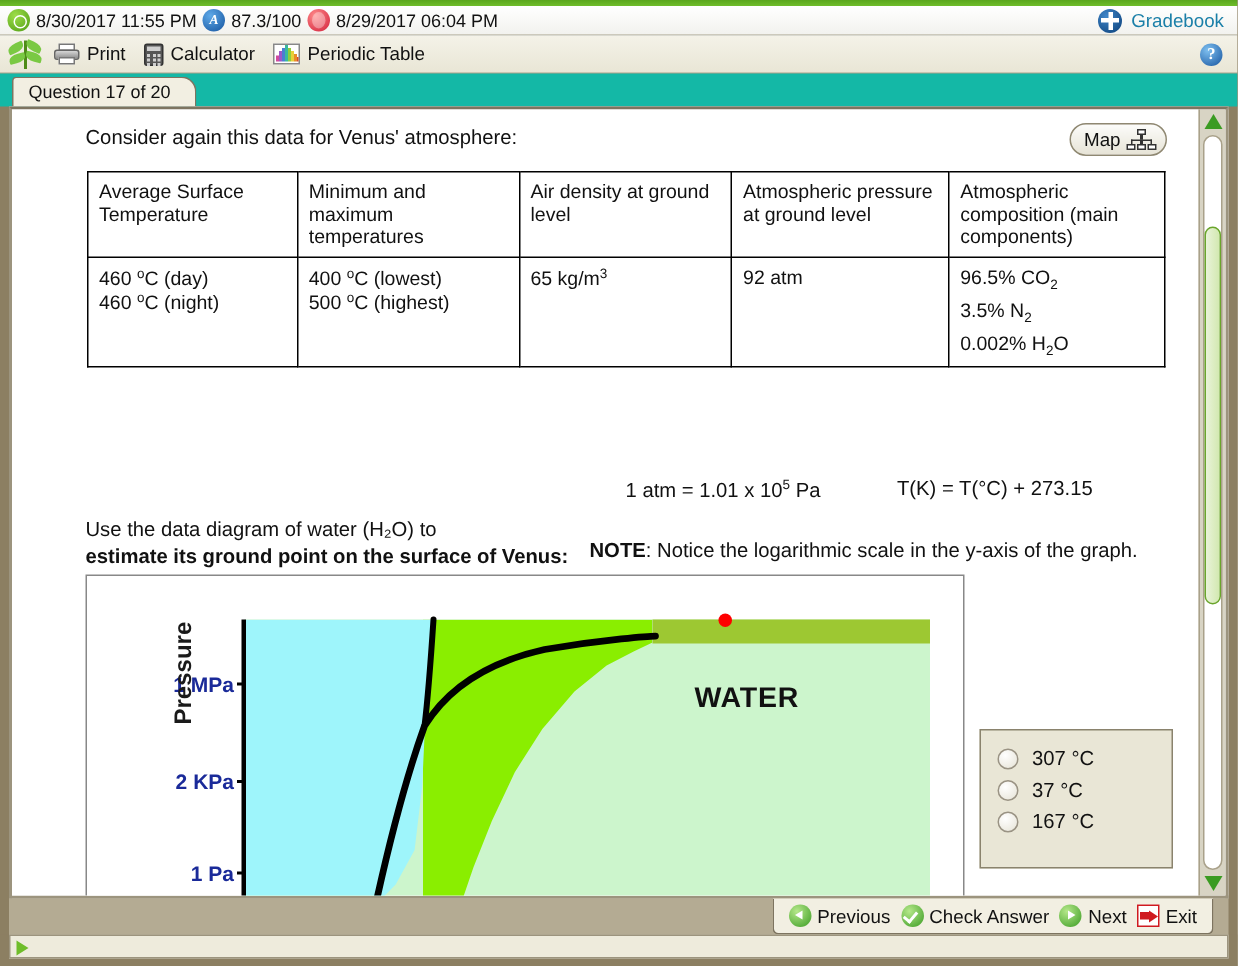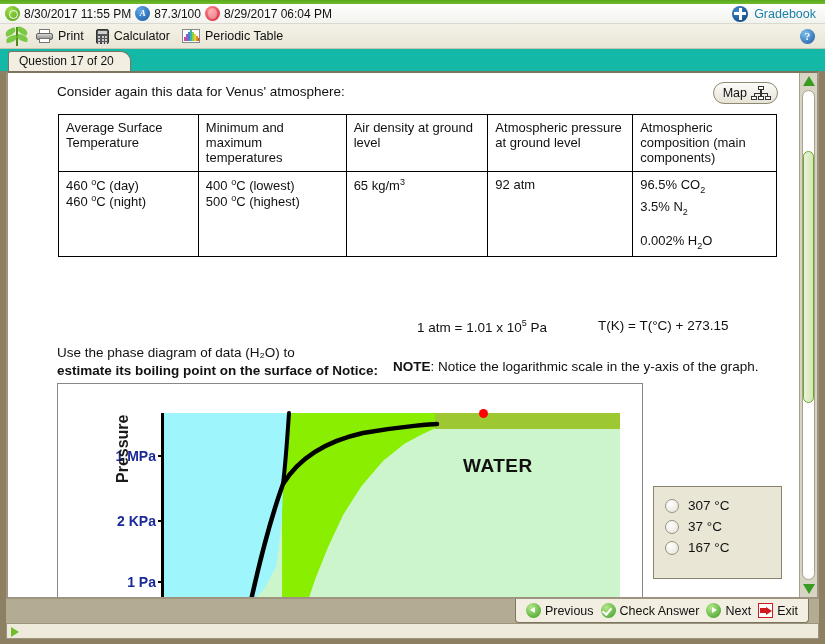--- a/index.html
+++ b/index.html
@@ -368,35 +368,35 @@
             <td>
               460 <sup style="font-size:9px">o</sup>C (day)<br>460 <sup style="font-size:9px">o</sup>C (night)
             </td>
             <td>
               400 <sup style="font-size:9px">o</sup>C (lowest)<br>500 <sup style="font-size:9px">o</sup>C (highest)
             </td>
             <td>65 kg/m<sup style="font-size:9px">3</sup></td>
             <td>92 atm</td>
             <td>
               <div style="margin-bottom:4px">96.5% CO<sub style="font-size:9px">2</sub></div>
-              <div style="margin-bottom:16px">3.5% N<sub style="font-size:9px">2</sub></div>
+              <div style="margin-bottom:4px">3.5% N<sub style="font-size:9px">2</sub></div>
               <div>0.002% H<sub style="font-size:9px">2</sub>O</div>
             </td>
           </tr>
         </tbody>
       </table>
 
       <div class="formulas">
         <span class="f1">1 atm = 1.01 x 10<sup style="font-size:9px">5</sup> Pa</span>
         <span class="f2">T(K) = T(°C)  + 273.15</span>
       </div>
 
       <div class="instr">
-        <span>Use the phase diagram of data (H₂O) to</span><br>
-        <span class="bold">estimate its boiling point on the surface of Notice:</span>
+        <span>Use the data diagram of water (H₂O) to</span><br>
+        <span class="bold">estimate its ground point on the surface of Venus:</span>
       </div>
       <div class="note">
         <span class="nb">NOTE</span><span>: Notice the logarithmic scale in the y-axis of the graph.</span>
       </div>
 
       <div class="chartbox">
         <div class="plot">
 
           <div class="reg" style="left:0;top:0;width:457px;height:192px;background:#ccf5cc;"></div>
 

